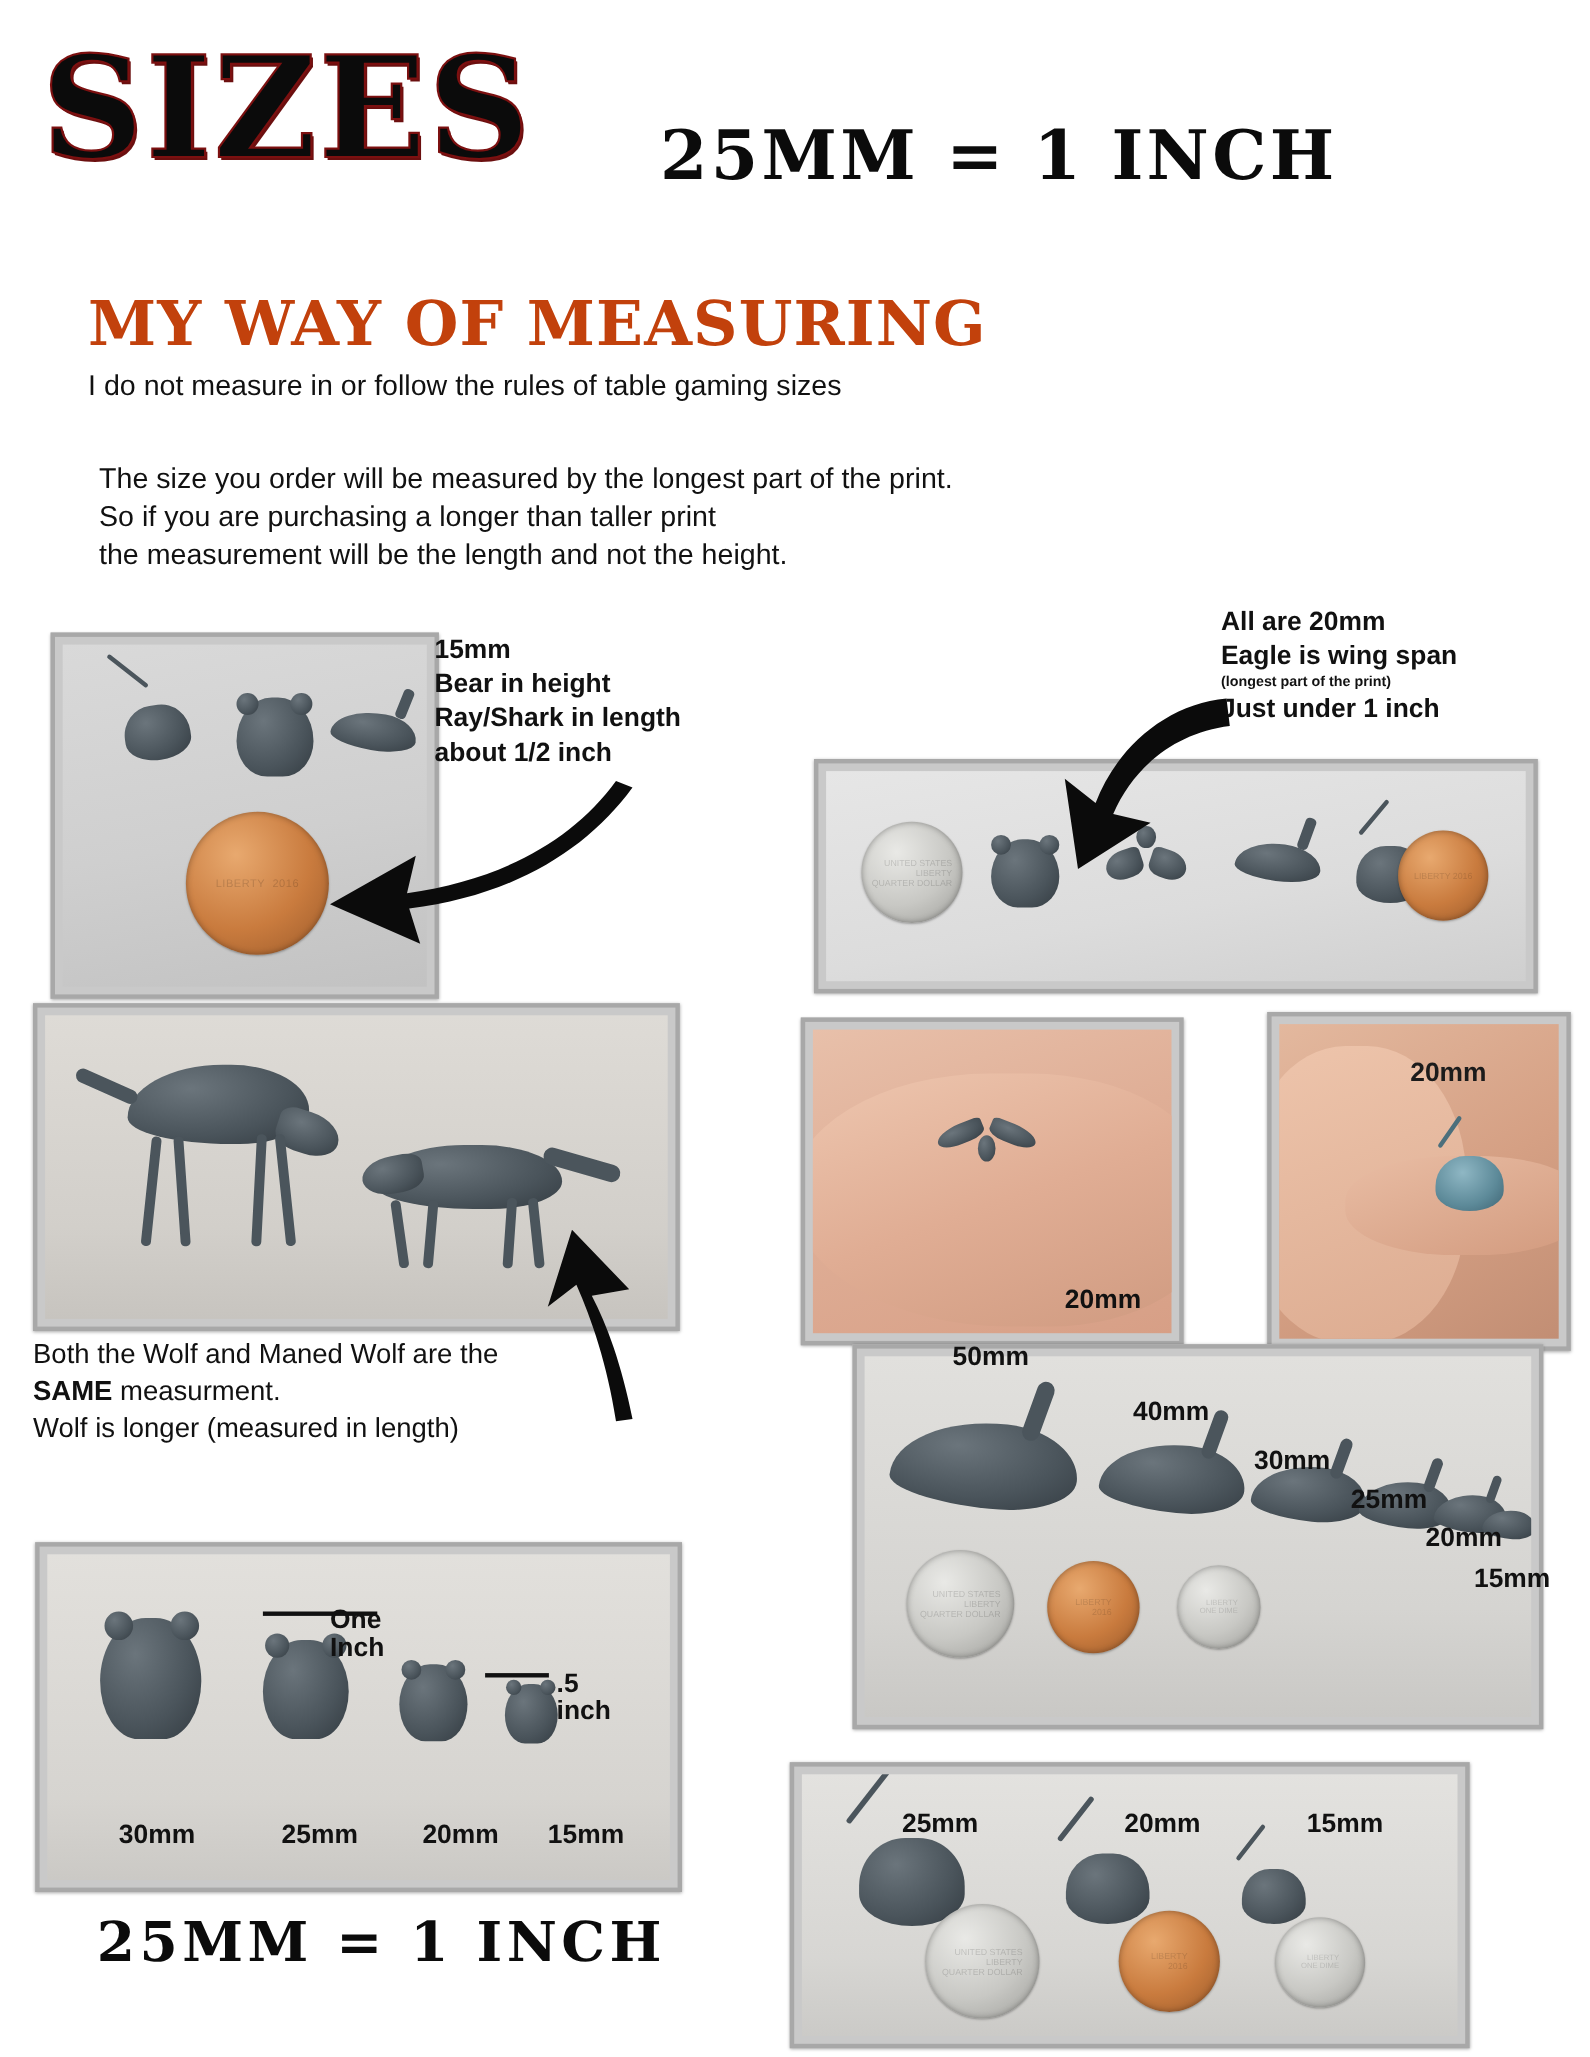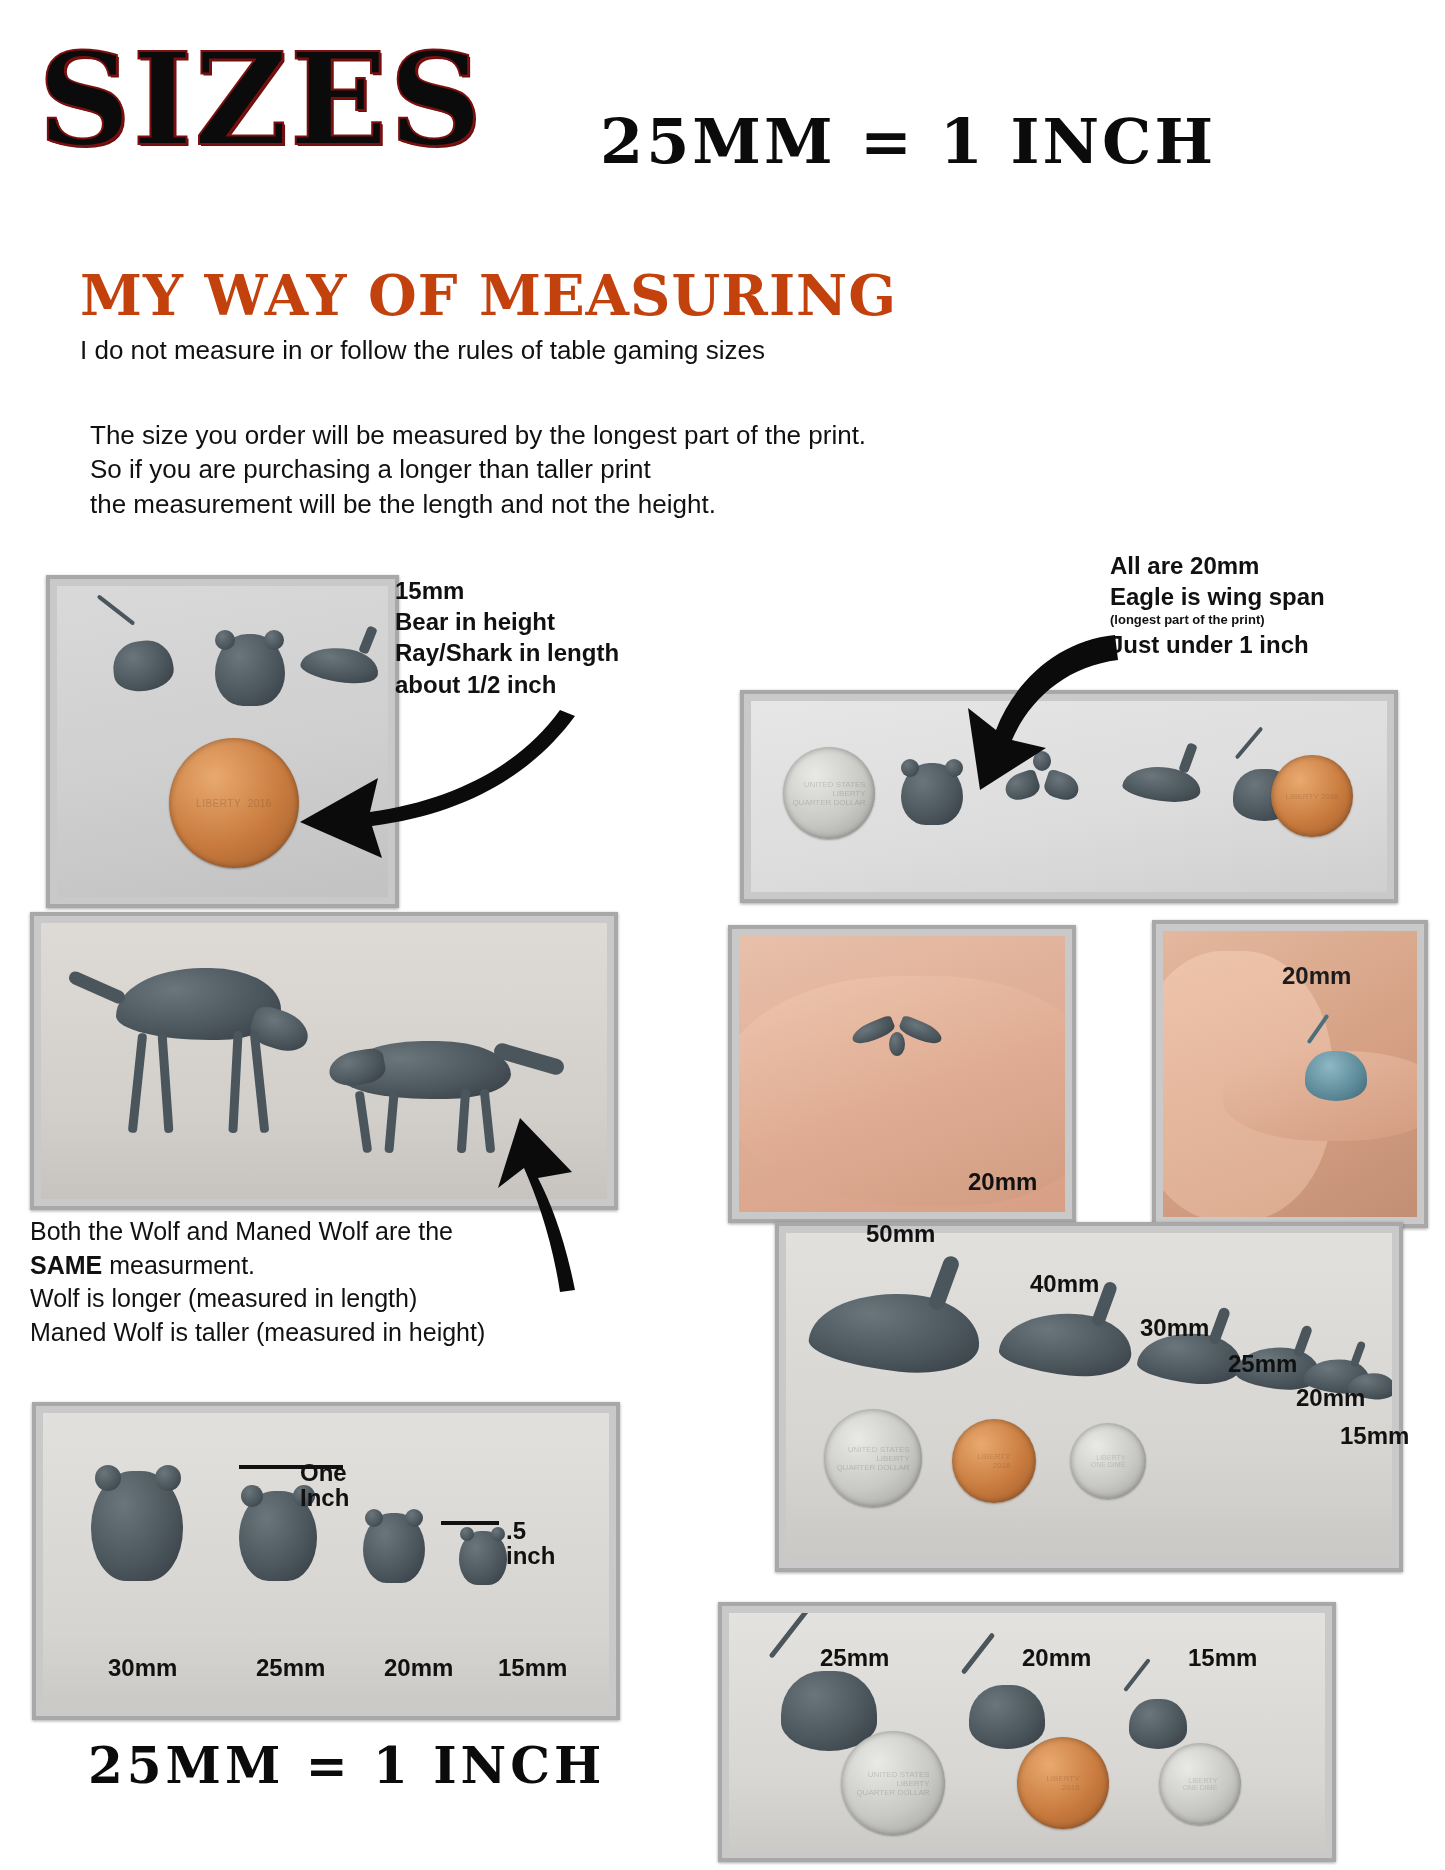--- a/index.html
+++ b/index.html
@@ -193,21 +193,20 @@
       <div class="fig" style="left:442px;top:166px;width:9px;height:64px;border-radius:4px;transform:rotate(-6deg);"></div>
       <div class="fig" style="left:452px;top:128px;width:72px;height:16px;border-radius:9px;transform:rotate(16deg);"></div>
     </div>
   </div>
   <div class="note" style="left:30px;top:1215px;width:560px;">
     <div>Both the Wolf and Maned Wolf are the</div>
     <div>
       <span style="font-weight:bold;">SAME</span><span> measurment.</span>
     </div>
     <div>Wolf is longer (measured in length)</div>
-    <div>Maned Wolf is taller (measured in height)</div>
   </div>
 
   <div class="photo" style="left:728px;top:925px;width:340px;height:290px;">
     <div class="inner skin">
       <div style="position:absolute;left:-20px;top:40px;width:380px;height:230px;border-radius:50% 45% 40% 55%;background:linear-gradient(160deg,#eec7b0 0%,#e0ad94 50%,#cf9a80 100%);"></div>
 
       <div class="mini" style="left:150px;top:96px;width:16px;height:24px;border-radius:50%;"></div>
       <div class="mini" style="left:112px;top:86px;width:44px;height:18px;border-radius:60% 20% 40% 50%;transform:rotate(-22deg);"></div>
       <div class="mini" style="left:160px;top:86px;width:44px;height:18px;border-radius:20% 60% 50% 40%;transform:rotate(22deg);"></div>
     </div>

